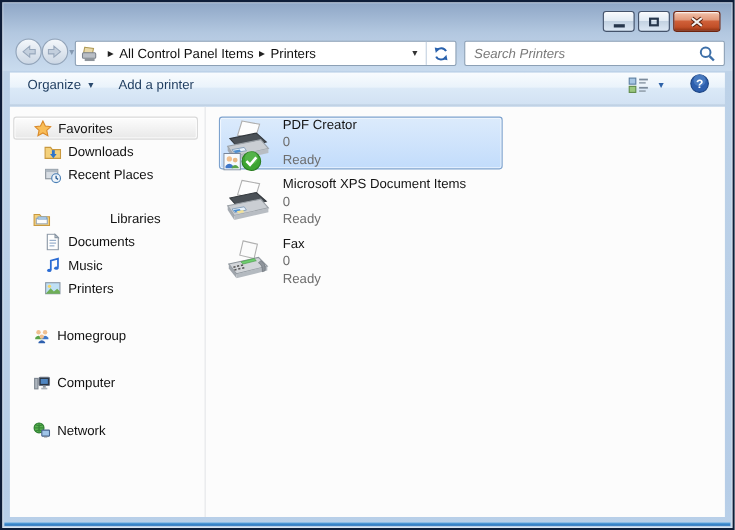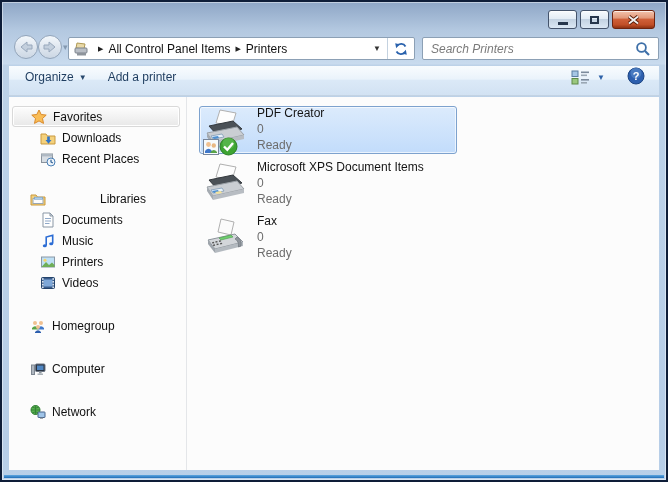--- a/index.html
+++ b/index.html
@@ -236,37 +236,20 @@
       <div class="side-row child">
         <span class="ic">
           <svg width="16" height="16">
               <rect x="1.5" y="3" width="13" height="10" fill="#bfe0f5" stroke="#8a97a5"></rect>
               <circle cx="5" cy="6.3" r="1.5" fill="#f6d465"></circle>
               <polygon points="1.5,13 6,8 9,11 12,8.5 14.5,11 14.5,13" fill="#6fae58"></polygon>
             </svg>
         </span>
         <span>Printers</span>
       </div>
-      <div class="side-row child">
-        <span class="ic">
-          <svg width="16" height="16">
-              <rect x="1.5" y="2.5" width="13" height="11" rx="1" fill="#3a5c8c" stroke="#24436b"></rect>
-              <rect x="3.5" y="4.5" width="9" height="7" fill="#7ea7d8"></rect>
-              <rect x="2" y="3.2" width="1.6" height="1.6" fill="#dde6f0"></rect>
-              <rect x="2" y="6" width="1.6" height="1.6" fill="#dde6f0"></rect>
-              <rect x="2" y="8.8" width="1.6" height="1.6" fill="#dde6f0"></rect>
-              <rect x="2" y="11.5" width="1.6" height="1.6" fill="#dde6f0"></rect>
-              <rect x="12.4" y="3.2" width="1.6" height="1.6" fill="#dde6f0"></rect>
-              <rect x="12.4" y="6" width="1.6" height="1.6" fill="#dde6f0"></rect>
-              <rect x="12.4" y="8.8" width="1.6" height="1.6" fill="#dde6f0"></rect>
-              <rect x="12.4" y="11.5" width="1.6" height="1.6" fill="#dde6f0"></rect>
-            </svg>
-        </span>
-        <span>Videos</span>
-      </div>
 
       <div class="side-row section gap">
         <span class="ic">
           <svg width="16" height="16">
               <circle cx="5" cy="5" r="2" fill="#f0c090"></circle>
               <path d="M2,10 q3,-3.5 6,0 v1.5 h-6 Z" fill="#5aa348"></path>
               <circle cx="11" cy="5" r="2" fill="#f0c090"></circle>
               <path d="M8,10 q3,-3.5 6,0 v1.5 h-6 Z" fill="#3f77c9"></path>
               <circle cx="8" cy="9" r="2" fill="#f0c090"></circle>
               <path d="M5,14 q3,-3.5 6,0 v1 h-6 Z" fill="#2d5fae"></path>

